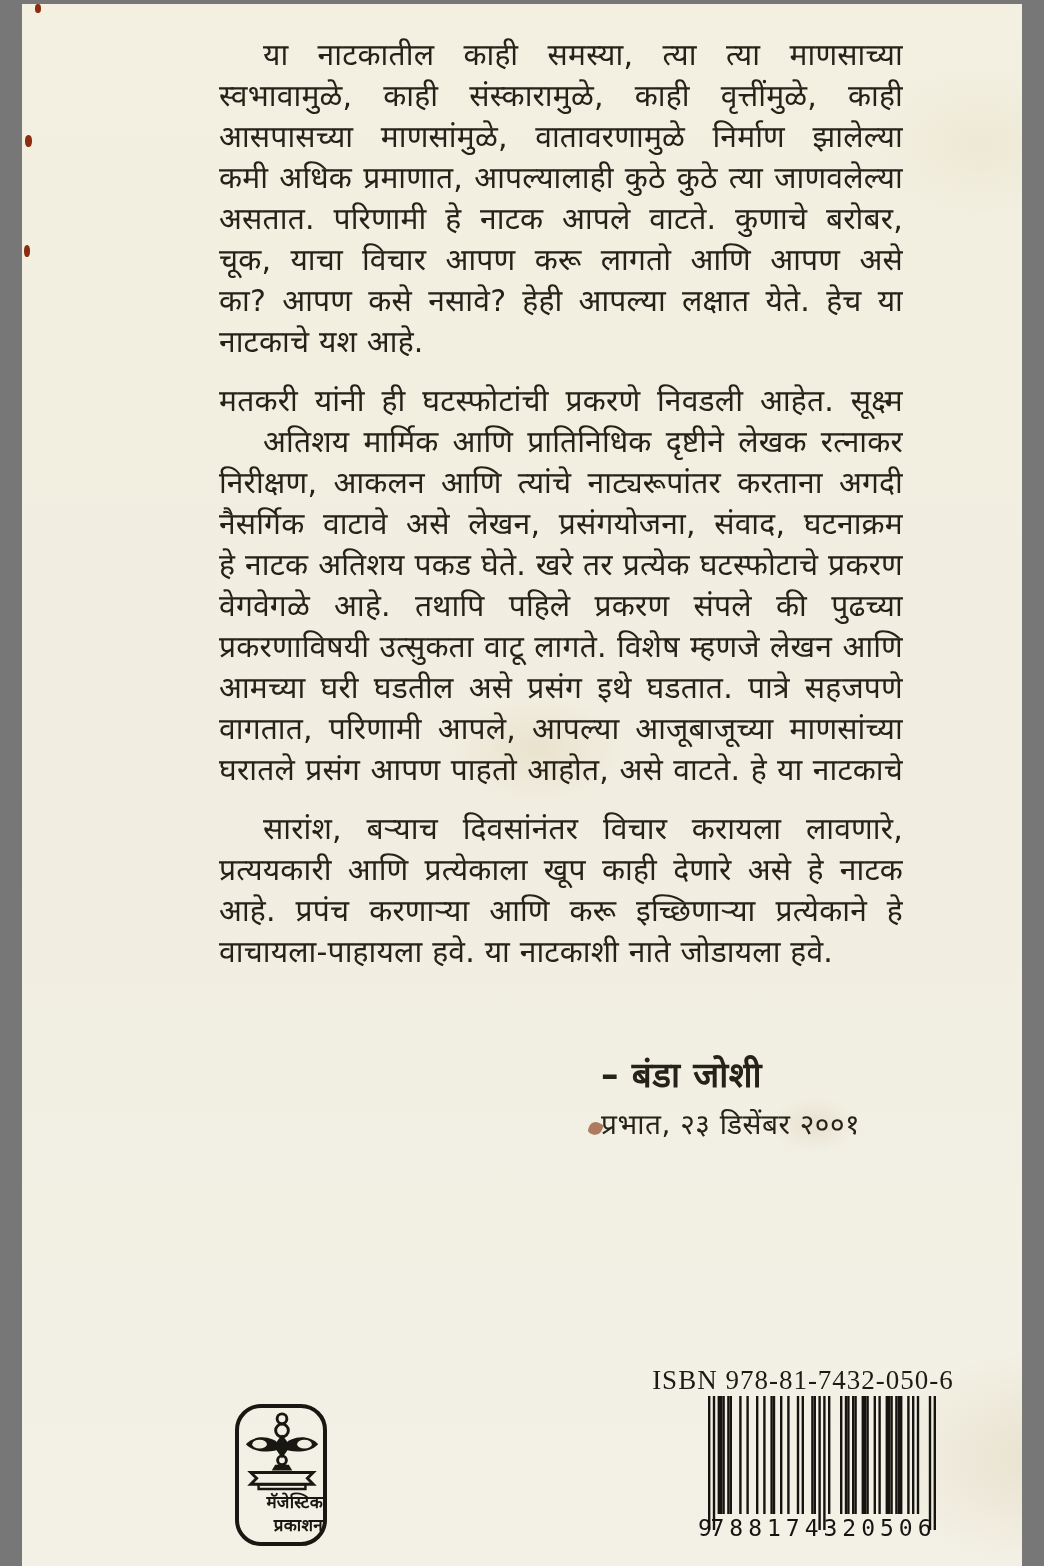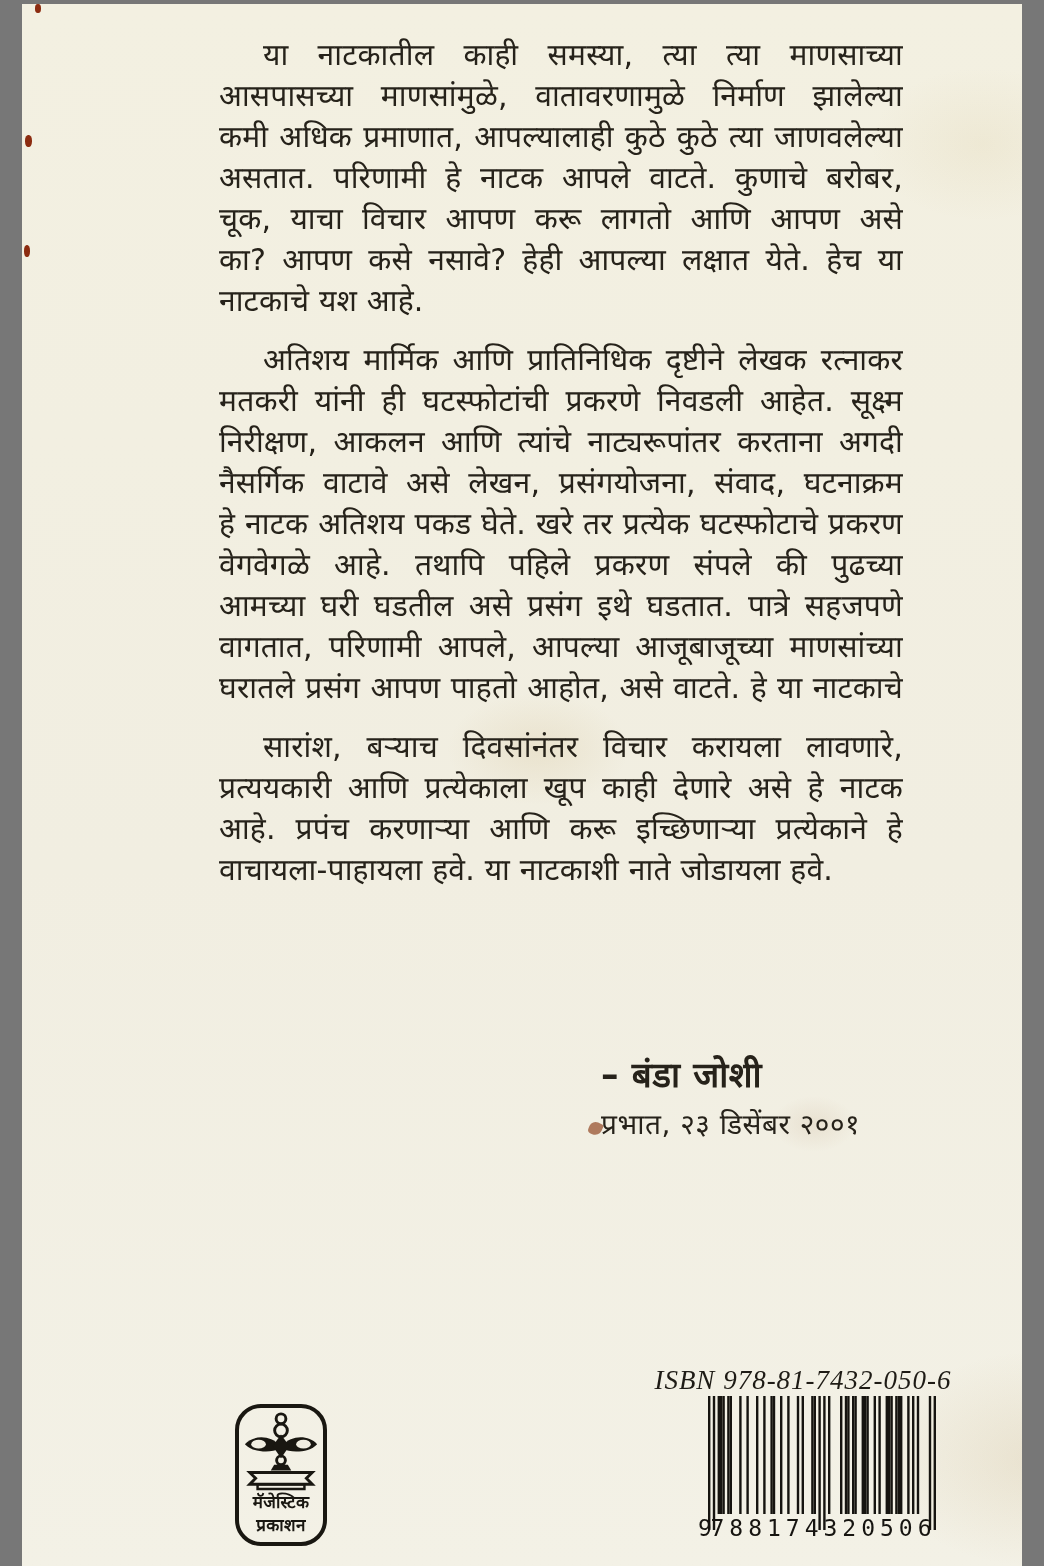--- a/index.html
+++ b/index.html
@@ -35,59 +35,61 @@
   .sig{position:absolute;right:162px;top:1046px;text-align:left;}
   .sig-author{font-size:35px;font-weight:bold;letter-spacing:.5px;}
   .sig-role{font-size:29px;margin-top:9px;}
   .sig-date{font-size:28px;margin-top:7px;letter-spacing:.5px;}
   .sig-smudge{position:absolute;right:258px;top:72px;width:13px;height:13px;
     background:#8a3a16;opacity:.65;border-radius:50% 20% 55% 30%;transform:rotate(24deg);}
   
   .price{position:absolute;left:631px;top:1330px;width:300px;text-align:center;
     font-size:26px;font-weight:bold;}
   .isbn{position:absolute;left:611px;top:1361px;width:340px;text-align:center;
-    font-family:"Liberation Serif", serif;font-size:27px;letter-spacing:1px;color:#1e1b15;font-style:italic;}
+    font-family:"Liberation Serif", serif;font-size:27px;letter-spacing:1px;color:#1e1b15;}
   .barcode{position:absolute;left:668px;top:1392px;}
   
   .logo{
     position:absolute;left:213px;top:1400px;width:92px;height:142px;
     border:4px solid #191711;border-radius:26px;box-sizing:border-box;
-    display:flex;flex-direction:column;align-items:center;
+    display:flex;flex-direction:column;align-items:flex-end;
   }
   .logo svg{margin-top:3px;}
   .logo-name{font-size:17px;font-weight:bold;line-height:23px;color:#191711;
     letter-spacing:.3px;white-space:nowrap;}
 </style>
 </head>
 <body>
 
 <div class="page">
 
   <div class="speck" style="left:13px;top:0;width:6px;height:9px;"></div>
   <div class="speck" style="left:3px;top:131px;width:7px;height:12px;"></div>
   <div class="speck" style="left:2px;top:241px;width:6px;height:12px;"></div>
   <div class="crease" style="left:1020px;top:1290px;width:3px;height:276px;"></div>
 
   <div class="review">
     <div class="para">
       <div class="ln first">या नाटकातील काही समस्या, त्या त्या माणसाच्या</div>
+      <div class="ln">स्वभावामुळे, काही संस्कारामुळे, काही वृत्तींमुळे, काही</div>
       <div class="ln">आसपासच्या माणसांमुळे, वातावरणामुळे निर्माण झालेल्या दिसतात.</div>
       <div class="ln">कमी अधिक प्रमाणात, आपल्यालाही कुठे कुठे त्या जाणवलेल्या</div>
       <div class="ln">असतात. परिणामी हे नाटक आपले वाटते. कुणाचे बरोबर, कुणाचे</div>
       <div class="ln">चूक, याचा विचार आपण करू लागतो आणि आपण असे आहोत</div>
       <div class="ln">का? आपण कसे नसावे? हेही आपल्या लक्षात येते. हेच या</div>
       <div class="ln last">नाटकाचे यश आहे.</div>
     </div>
     <div class="para">
+      <div class="ln">मतकरी यांनी ही घटस्फोटांची प्रकरणे निवडली आहेत. सूक्ष्म</div>
       <div class="ln first">अतिशय मार्मिक आणि प्रातिनिधिक दृष्टीने लेखक रत्नाकर</div>
-      <div class="ln">मतकरी यांनी ही घटस्फोटांची प्रकरणे निवडली आहेत. सूक्ष्म</div>
       <div class="ln">निरीक्षण, आकलन आणि त्यांचे नाट्यरूपांतर करताना अगदी सहज</div>
       <div class="ln">नैसर्गिक वाटावे असे लेखन, प्रसंगयोजना, संवाद, घटनाक्रम यामुळे</div>
       <div class="ln">हे नाटक अतिशय पकड घेते. खरे तर प्रत्येक घटस्फोटाचे प्रकरण</div>
       <div class="ln">वेगवेगळे आहे. तथापि पहिले प्रकरण संपले की पुढच्या</div>
+      <div class="ln">प्रकरणाविषयी उत्सुकता वाटू लागते. विशेष म्हणजे लेखन आणि</div>
       <div class="ln">आमच्या घरी घडतील असे प्रसंग इथे घडतात. पात्रे सहजपणे</div>
       <div class="ln">वागतात, परिणामी आपले, आपल्या आजूबाजूच्या माणसांच्या</div>
       <div class="ln">घरातले प्रसंग आपण पाहतो आहोत, असे वाटते. हे या नाटकाचे</div>
     </div>
     <div class="para">
       <div class="ln first">सारांश, बऱ्याच दिवसांनंतर विचार करायला लावणारे, विलक्षण</div>
       <div class="ln">प्रत्ययकारी आणि प्रत्येकाला खूप काही देणारे असे हे नाटक आले</div>
       <div class="ln">आहे. प्रपंच करणाऱ्या आणि करू इच्छिणाऱ्या प्रत्येकाने हे नाटक</div>
       <div class="ln last">वाचायला-पाहायला हवे. या नाटकाशी नाते जोडायला हवे.</div>
     </div>

